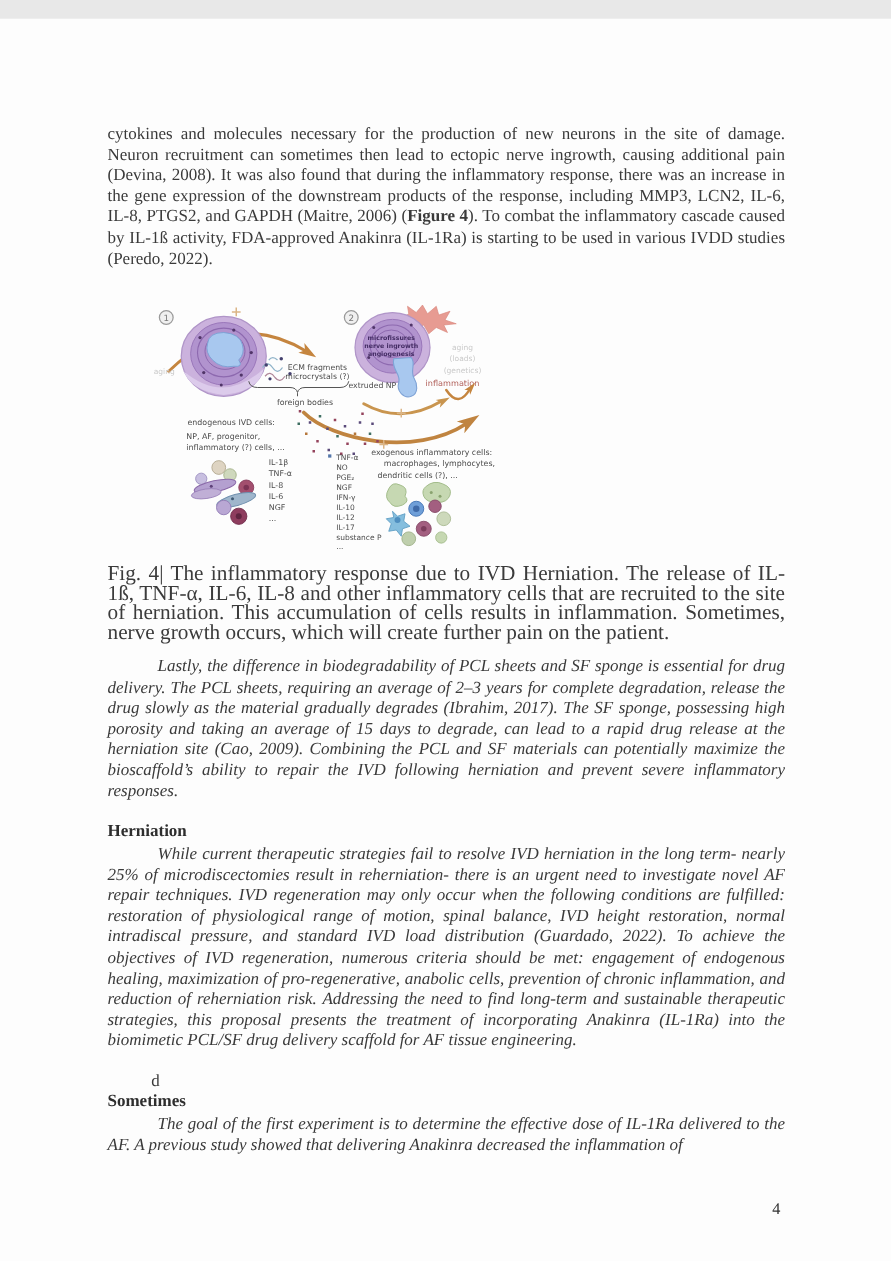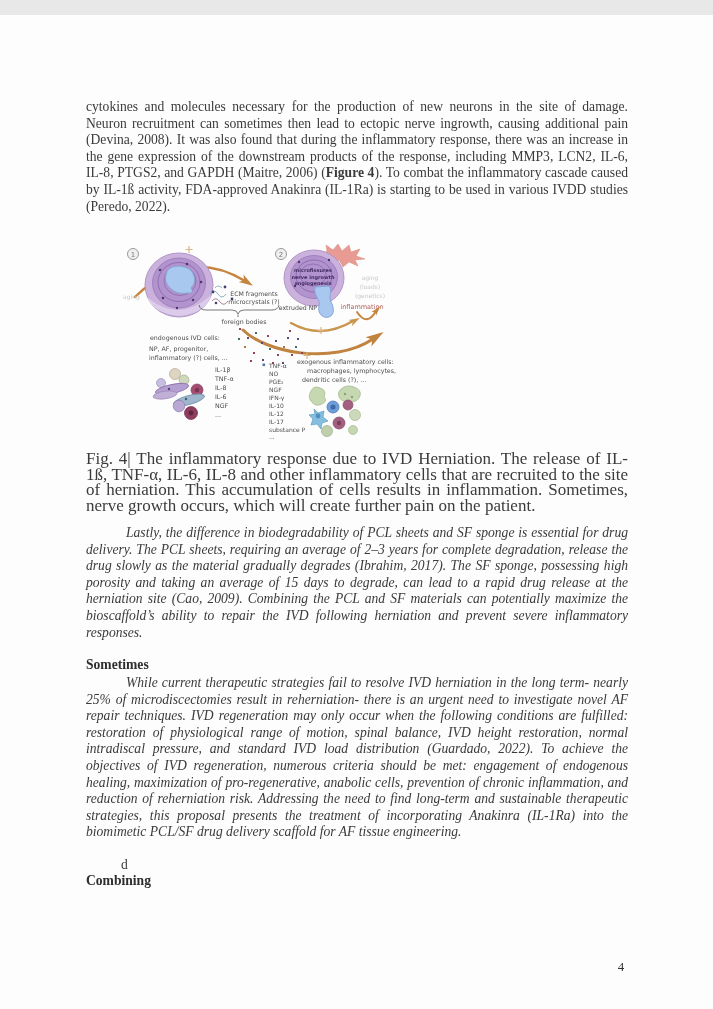--- a/index.html
+++ b/index.html
@@ -221,24 +221,25 @@
         <circle cx="210" cy="189" r="5.5" fill="#bfcfad" stroke="#9bae85" stroke-width="0.7"></circle>
         <circle cx="236" cy="188" r="4.5" fill="#c6d8b2" stroke="#a3bc8b" stroke-width="0.7"></circle>
       </g>
     </svg>
   </div>
 
   <p class="caption">Fig. 4| The inflammatory response due to IVD Herniation. The release of IL-1ß, TNF-α, IL-6, IL-8 and other inflammatory cells that are recruited to the site of herniation. This accumulation of cells results in inflammation. Sometimes, nerve growth occurs, which will create further pain on the patient.</p>
 
   <p class="body-para indent" style="top:510px;">Lastly, the difference in biodegradability of PCL sheets and SF sponge is essential for drug delivery. The PCL sheets, requiring an average of 2–3 years for complete degradation, release the drug slowly as the material gradually degrades (Ibrahim, 2017). The SF sponge, possessing high porosity and taking an average of 15 days to degrade, can lead to a rapid drug release at the herniation site (Cao, 2009). Combining the PCL and SF materials can potentially maximize the bioscaffold’s ability to repair the IVD following herniation and prevent severe inflammatory responses.</p>
 
-  <h3 class="heading" style="top:642px;">Sometimes</h3>
+  <h3 class="heading" style="top:642px;">Herniation</h3>
 
   <p class="body-para indent" style="top:660px;">While current therapeutic strategies fail to resolve IVD herniation in the long term- nearly 25% of microdiscectomies result in reherniation- there is an urgent need to investigate novel AF repair techniques. IVD regeneration may only occur when the following conditions are fulfilled: restoration of physiological range of motion, spinal balance, IVD height restoration, normal intradiscal pressure, and standard IVD load distribution (Guardado, 2022). To achieve the objectives of IVD regeneration, numerous criteria should be met: engagement of endogenous healing, maximization of pro-regenerative, anabolic cells, prevention of chronic inflammation, and reduction of reherniation risk. Addressing the need to find long-term and sustainable therapeutic strategies, this proposal presents the treatment of incorporating Anakinra (IL-1Ra) into the biomimetic PCL/SF drug delivery scaffold for AF tissue engineering.</p>
 
   <div class="stray">d</div>
 
-  <h3 class="heading" style="top:858px;">Combining</h3>
-
+  <h3 class="heading" style="top:858px;">Sometimes</h3>
+
+  <p class="body-para indent" style="top:876px;">The goal of the first experiment is to determine the effective dose of IL-1Ra delivered to the AF. A previous study showed that delivering Anakinra decreased the inflammation of</p>
 
   <div class="pagenum">4</div>
 
 </div>
 
 </body></html>

